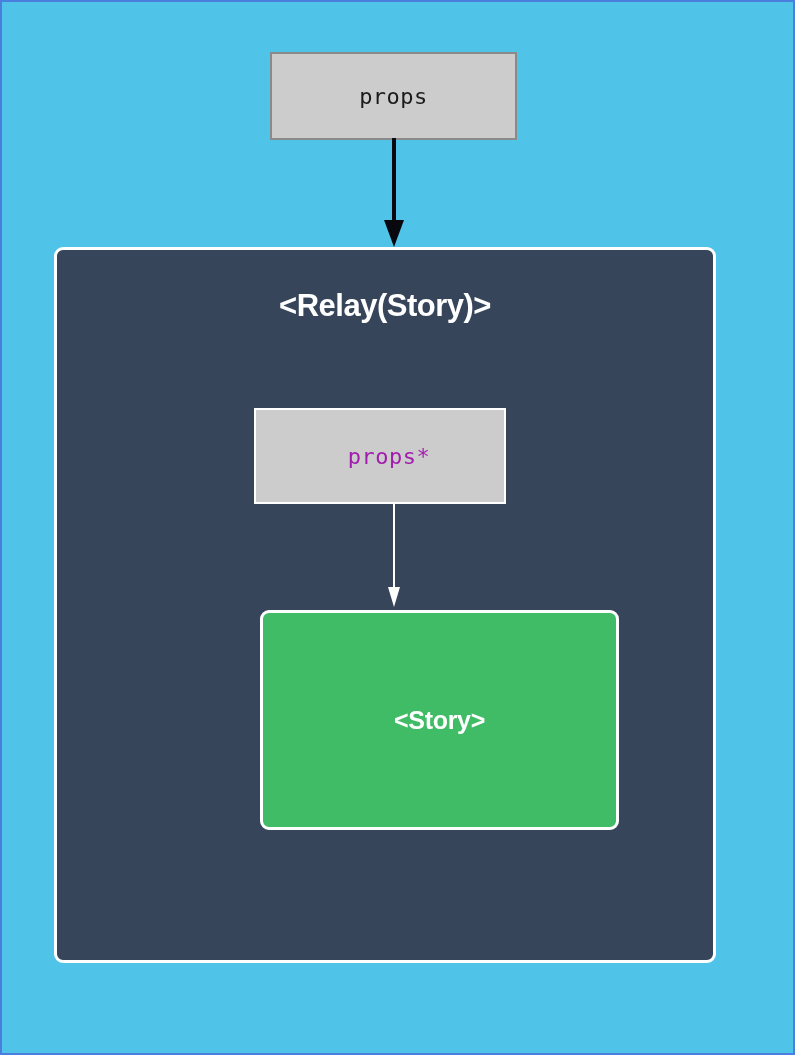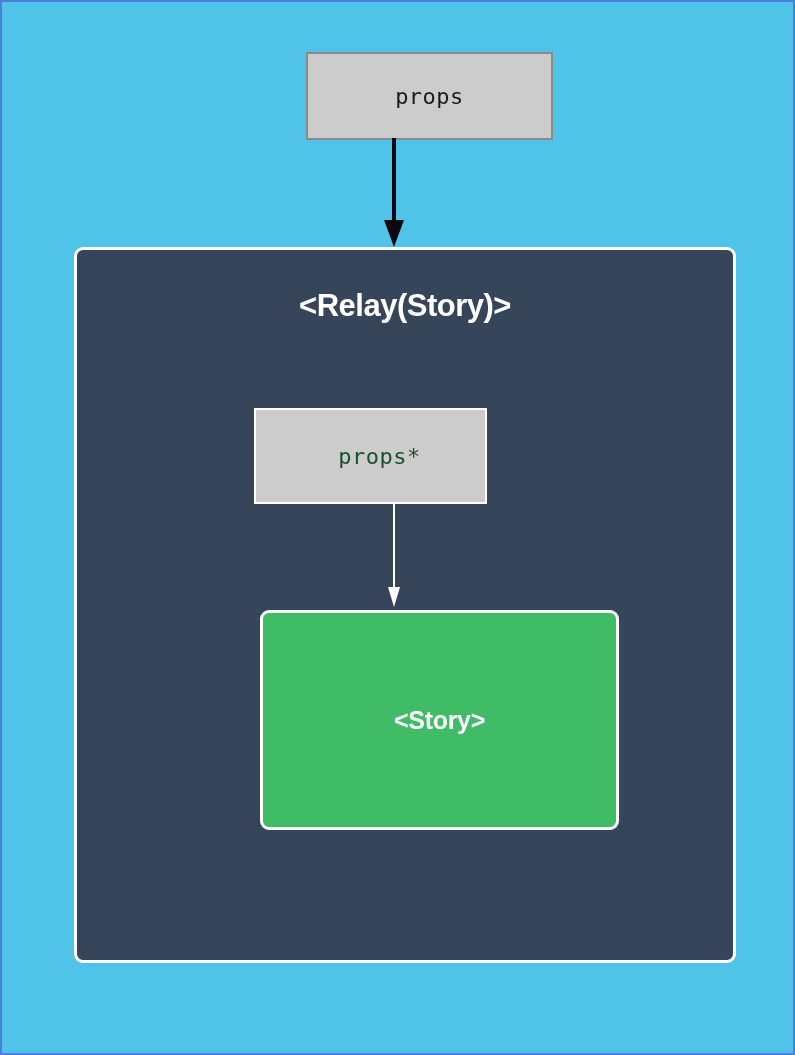--- a/index.html
+++ b/index.html
@@ -35,43 +35,42 @@
     left: 268px;
     top: 50px;
     width: 247px;
     height: 88px;
     background: #CCCCCC;
     border: 2px solid #8A8A8A;
     color: #1a1a1a;
     font-family: "DejaVu Sans Mono", "Liberation Mono", monospace;
     font-size: 22px;
     letter-spacing: 0.5px;
-    margin-left: 36px;
   }
 
   
   .props-box-inner {
     left: 252px;
     top: 406px;
-    width: 233px;
+    width: 252px;
     height: 96px;
     background: #CCCCCC;
     border: 2px solid #FFFFFF;
-    color: #14532d;
+    color: #a21caf;
     font-family: "DejaVu Sans Mono", "Liberation Mono", monospace;
     font-size: 22px;
     letter-spacing: 0.5px;
     padding-left: 18px;
   }
 
   
   .relay-container {
     position: absolute;
     box-sizing: border-box;
-    left: 72px;
+    left: 52px;
     top: 245px;
     width: 662px;
     height: 716px;
     background: #36455A;
     border: 3px solid #FFFFFF;
     border-radius: 9px;
   }
 
   .relay-title {
     position: absolute;

